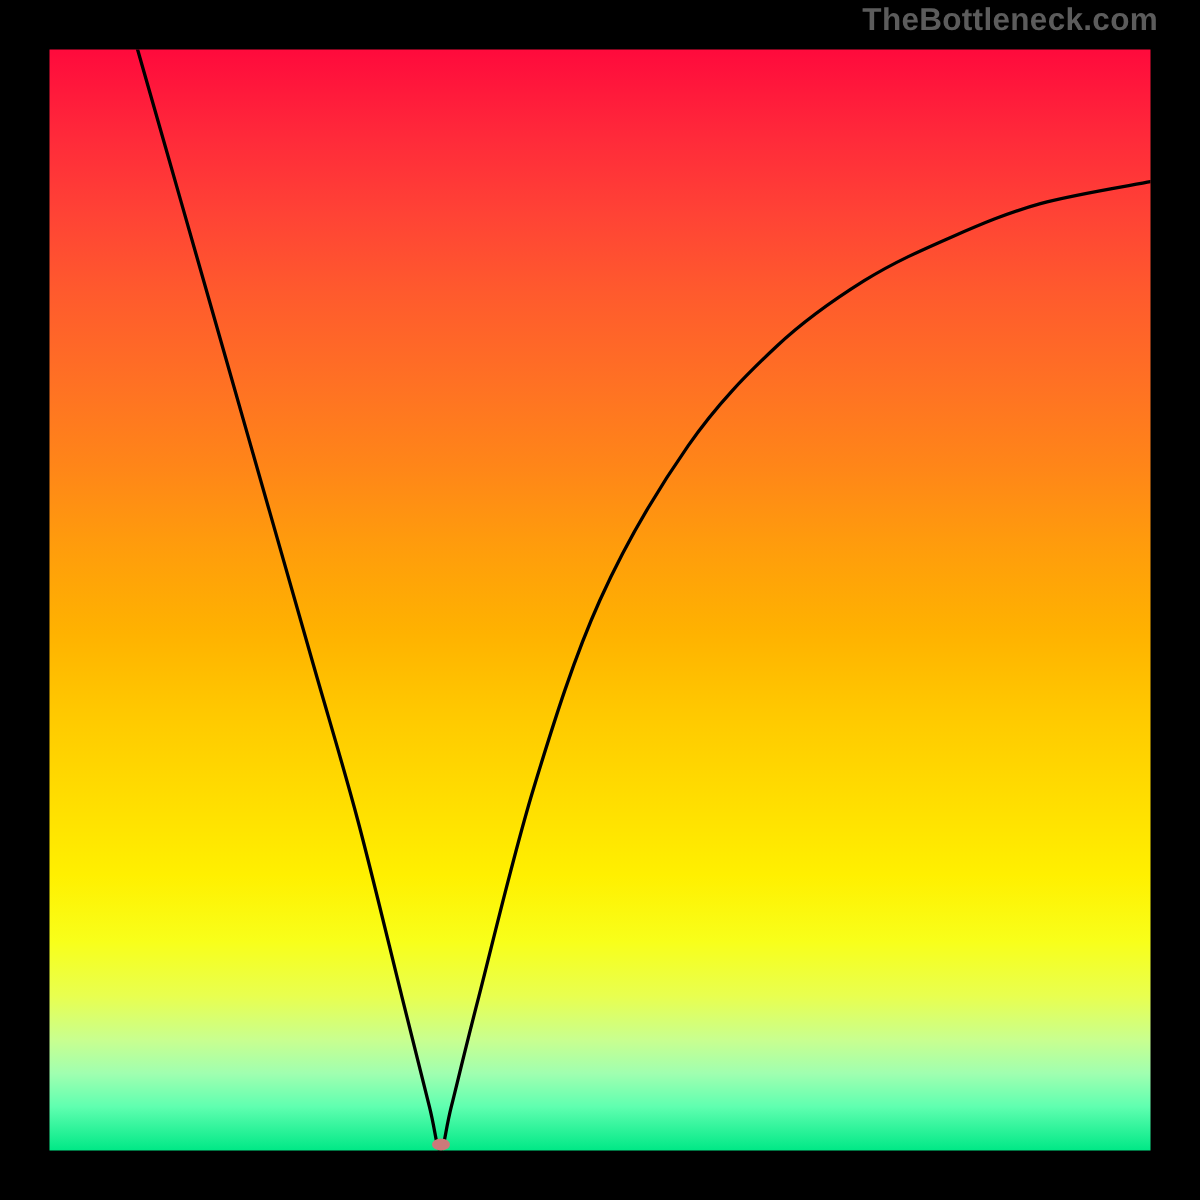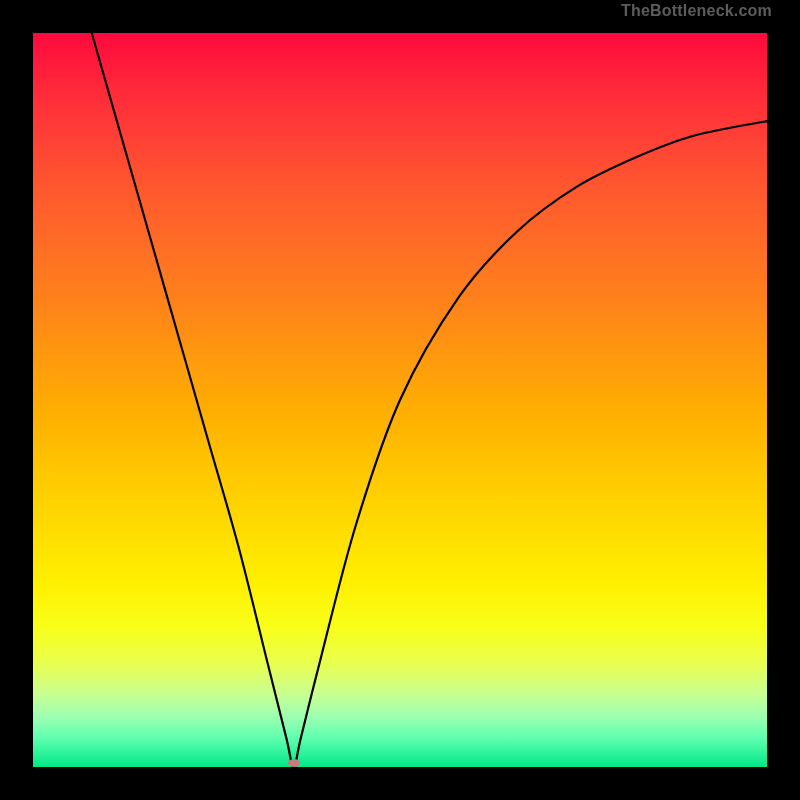--- a/index.html
+++ b/index.html
@@ -49,21 +49,21 @@
     height: 8px;
     background: #cc7a7a;
     border-radius: 50%;
     transform: translate(-50%, -50%);
   }
   .watermark {
     position: absolute;
     top: 2px;
     right: 28px;
     font-family: Arial, Helvetica, sans-serif;
-    font-size: 16px;
+    font-size: 21px;
     font-weight: 600;
     color: #5c5c5c;
     letter-spacing: 0.2px;
   }
 </style>
 </head>
 <body>
 
 <div class="watermark">TheBottleneck.com</div>
 

